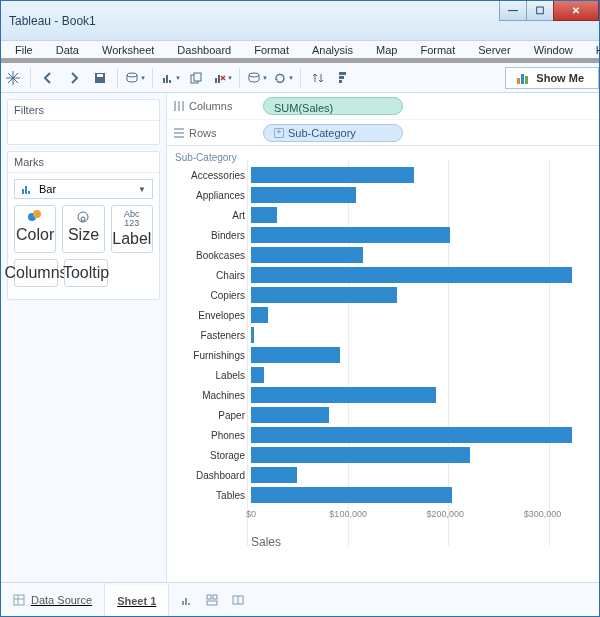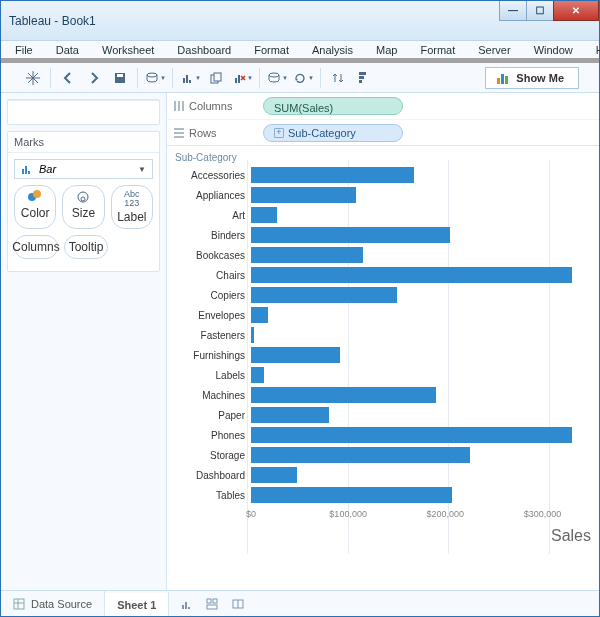--- a/index.html
+++ b/index.html
@@ -7,59 +7,59 @@
   body { background: #fff; }
   .window { width: 600px; height: 617px; border: 1px solid #2b6fb5; display: flex; flex-direction: column; background: #fff; position: relative; }
   .titlebar { height: 40px; background: linear-gradient(#eaf3fb, #d6e8f7); display: flex; align-items: center; padding-left: 8px; border-bottom: 1px solid #bcd6ee; position: relative; }
   .titlebar .title { color: #1b3f5e; font-size: 12px; }
   .win-controls { position: absolute; right: 0; top: 0; height: 20px; display: flex; }
   .win-btn { width: 28px; height: 20px; display: flex; align-items: center; justify-content: center; border: 1px solid #7fa6c8; border-top: none; margin-left: -1px; font-size: 10px; font-weight: bold; }
   .win-min, .win-max { background: linear-gradient(#eaf3fb, #c5dcef); color: #2b4f6e; }
   .win-close { width: 46px; background: linear-gradient(#e07870, #c1362b); color: #fff; border-color: #8b2b22; border-top-right-radius: 0; }
   .menubar { height: 22px; background: #f6fafe; display: flex; align-items: center; padding: 0 6px; gap: 7px; border-bottom: 5px solid #a3a3a3; }
   .menubar .menu-item { padding: 2px 8px; color: #233; cursor: default; }
-  .toolbar { height: 30px; background: #f6fafe; display: flex; align-items: center; padding: 0 20px; gap: 2px; border-bottom: 1px solid #c9def0; }
+  .toolbar { height: 30px; background: #f6fafe; display: flex; align-items: center; padding: 0 0; gap: 2px; border-bottom: 1px solid #c9def0; }
   .tool-btn { width: 24px; height: 24px; display: flex; align-items: center; justify-content: center; color: #4a6a88; border-radius: 2px; }
   .tool-sep { width: 1px; height: 20px; background: #cfe0ef; margin: 0 3px; }
   .tool-dd::after { content: "▾"; font-size: 7px; margin-left: 2px; color: #4a6a88; }
   .showme { margin-left: auto; height: 22px; padding: 0 14px 0 10px; border: 1px solid #a9c6de; background: #fff; display: flex; align-items: center; gap: 6px; font-weight: 600; color: #333; }
   .content { flex: 1; display: flex; min-height: 0; }
   .sidebar { width: 166px; background: #f6fafe; border-right: 1px solid #d8e6f3; padding: 6px; display: flex; flex-direction: column; gap: 6px; }
   .panel { border: 1px solid #d8e6f3; border-radius: 2px; background: #fff; }
   .panel-title { font-size: 11px; color: #556; padding: 4px 6px; cursor: default; }
   .panel-body { border-top: 1px solid #e5edf5; padding: 6px; }
   .pages-body, .filters-body { height: 24px; }
-  .marks-select { display: flex; align-items: center; justify-content: space-between; border: 1px solid #c7d8e8; padding: 3px 6px; background: #fff; margin-bottom: 6px; font-style: italic; }
+  .marks-select { display: flex; align-items: center; justify-content: space-between; border: 1px solid #c7d8e8; padding: 3px 6px; background: #fff; margin-bottom: 6px; }
   .marks-select .left { display: flex; align-items: center; gap: 6px; }
   .marks-row { display: flex; gap: 6px; margin-bottom: 6px; }
-  .mark-card { flex: 1 1 0; border: 1px solid #c7d8e8; border-radius: 14px; padding: 4px 2px; display: flex; flex-direction: column; align-items: center; gap: 2px; background: #fff; min-width: 0; }
-  .mark-card .lbl { font-size: 12px; color: #333; }
+  .mark-card { flex: 1 1 0; border: 1px solid #c7d8e8; border-radius: 3px; padding: 4px 2px; display: flex; flex-direction: column; align-items: center; gap: 2px; background: #fff; min-width: 0; }
+  .mark-card .lbl { font-size: 16px; color: #333; }
   .mark-icon { font-size: 13px; color: #4a6a88; }
   .main { flex: 1; display: flex; flex-direction: column; min-width: 0; }
   .shelves { border-bottom: 1px solid #d8e6f3; }
   .shelf { display: flex; align-items: center; height: 26px; padding: 0 6px; gap: 8px; }
   .shelf + .shelf { border-top: 1px solid #eef4fa; }
   .shelf-label { display: flex; align-items: center; gap: 4px; width: 82px; color: #666; }
   .shelf-label svg { opacity: 0.8; }
   .pill { height: 18px; border-radius: 9px; padding: 0 14px 0 10px; display: flex; align-items: center; gap: 4px; font-size: 10px; }
   .pill-measure { background: #c3ebe1; border: 1px solid #8fd0bf; color: #1e5c4b; width: 140px; align-items: flex-end; }
   .pill-dim { background: #d7e9fb; border: 1px solid #a9c9e8; color: #2a5683; width: 140px; }
   .pill-dim .plus { width: 10px; height: 10px; border: 1px solid #88aed2; display: inline-flex; align-items: center; justify-content: center; font-size: 9px; line-height: 1; color: #5882af; border-radius: 1px; }
   .chart-area { flex: 1; padding: 6px 8px 0 4px; overflow: hidden; }
   .chart-title { font-size: 10px; color: #6b8aa6; margin-left: 4px; }
   .chart-grid { position: relative; display: grid; grid-template-columns: 80px 1fr; grid-auto-rows: 20px; margin-top: 2px; }
   .cat-label { text-align: right; padding-right: 6px; font-size: 10px; color: #333; align-self: center; white-space: nowrap; }
   .bar-cell { position: relative; display: flex; align-items: center; }
   .bar { height: 16px; background: #2f8ad0; }
   .axis-row { grid-column: 2 / 3; height: 18px; position: relative; margin-top: 4px; }
   .tick { position: absolute; top: 0; font-size: 9px; color: #888; transform: translateX(-50%); }
-  .axis-label { grid-column: 2 / 3; text-align: right; font-size: 16px; color: #666; margin-top: 2px; }
+  .axis-label { grid-column: 2 / 3; text-align: left; font-size: 12px; color: #666; margin-top: 10px; }
   .gridline { position: absolute; top: 0; bottom: 0; border-left: 1px solid #e6ecf2; }
   .gridlines-holder { position: absolute; left: 80px; right: 0; top: 14px; bottom: 36px; pointer-events: none; }
-  .bottombar { height: 26px; border-top: 1px solid #c9def0; display: flex; align-items: stretch; background: #f6fafe; }
+  .bottombar { height: 34px; border-top: 1px solid #c9def0; display: flex; align-items: stretch; background: #f6fafe; text-decoration: underline; }
   .bb-btn { display: flex; align-items: center; padding: 0 12px; border-right: 1px solid #d8e6f3; color: #555; gap: 6px; }
   .sheet-tab { background: #fff; font-weight: 600; border-top: 2px solid #f6fafe; }
   .bb-icons { display: flex; align-items: center; gap: 12px; padding: 0 10px; color: #7b97b1; }
   svg { display: block; }
 </style>
 </head>
 <body>
 
 <div class="window">
 
@@ -174,20 +174,21 @@
           <rect x="5" y="2" width="3" height="10" fill="#2f8ad0"></rect>
           <rect x="9" y="4" width="3" height="8" fill="#6aa84f"></rect>
         </svg>
       <span>Show Me</span>
     </div>
   </div>
 
   <div class="content">
     <div class="sidebar">
       <div class="panel">
+        <div class="panel-title">Filters</div>
         <div class="panel-body filters-body"></div>
       </div>
       <div class="panel">
         <div class="panel-title">Marks</div>
         <div class="panel-body">
           <div class="marks-select">
             <span class="left">
               <svg width="12" height="12" viewBox="0 0 12 12">
                   <rect x="1" y="6" width="2" height="5" fill="#2f8ad0"></rect>
                   <rect x="4" y="3" width="2" height="8" fill="#2f8ad0"></rect>

